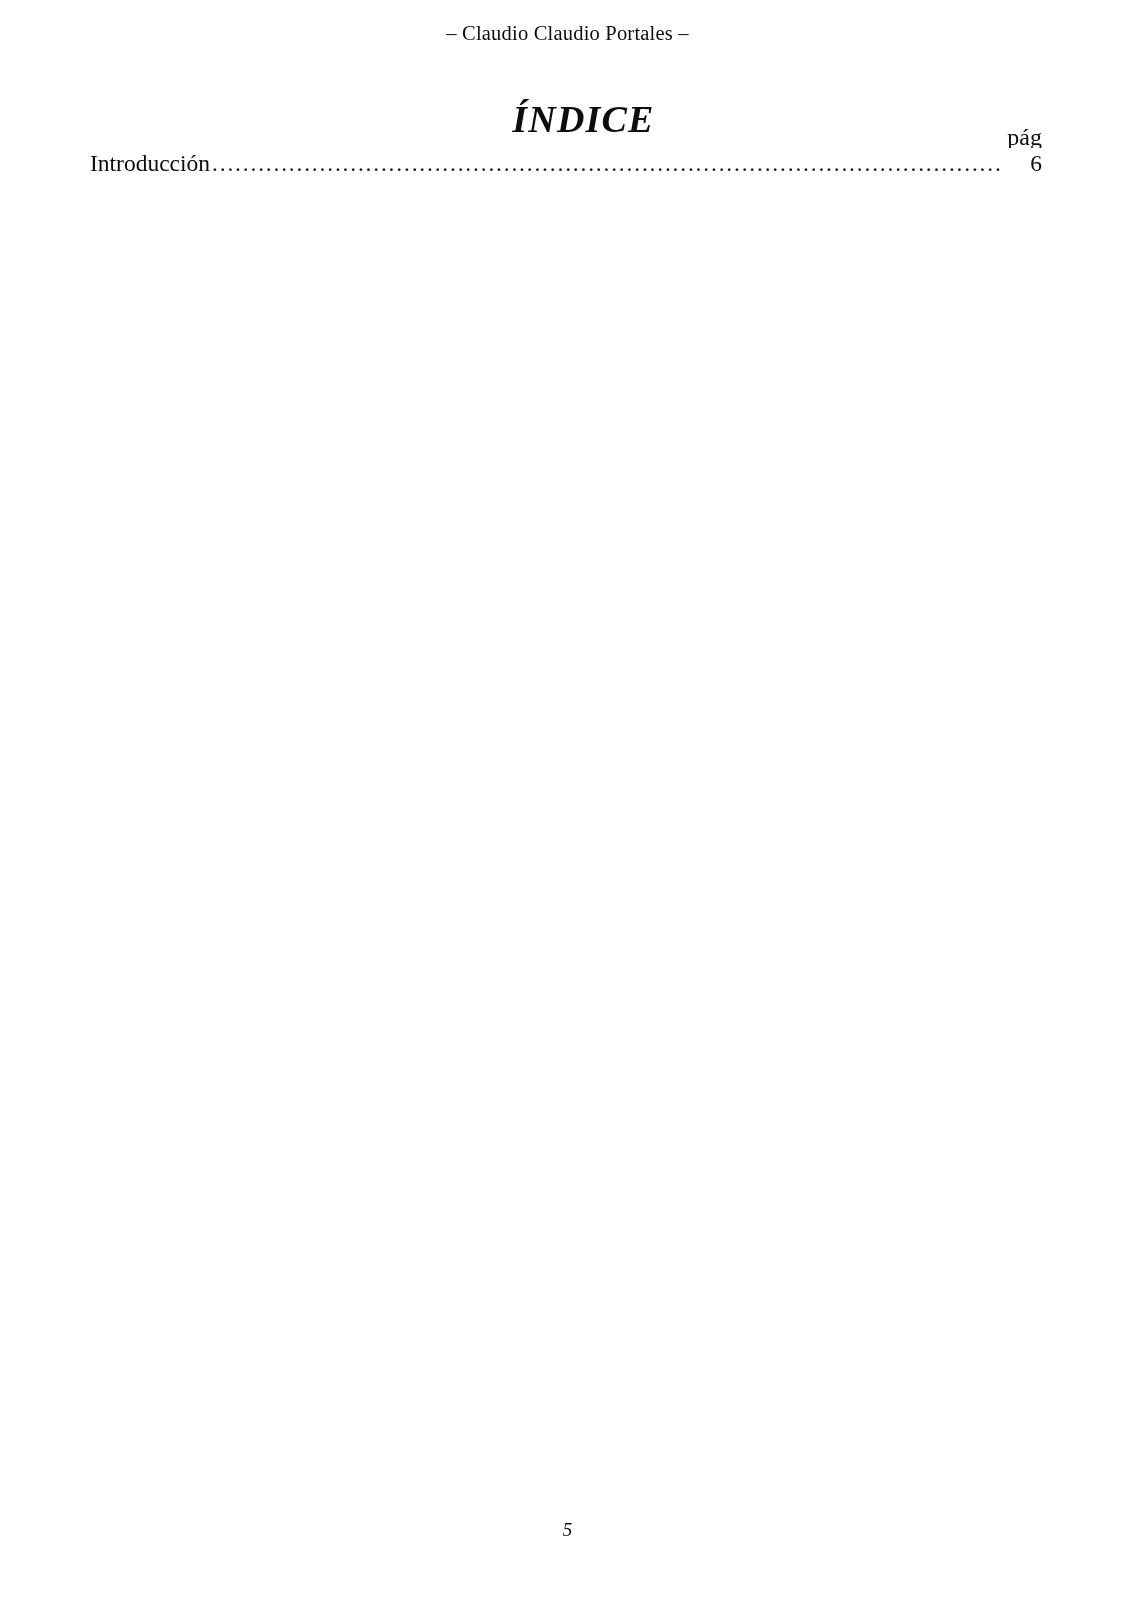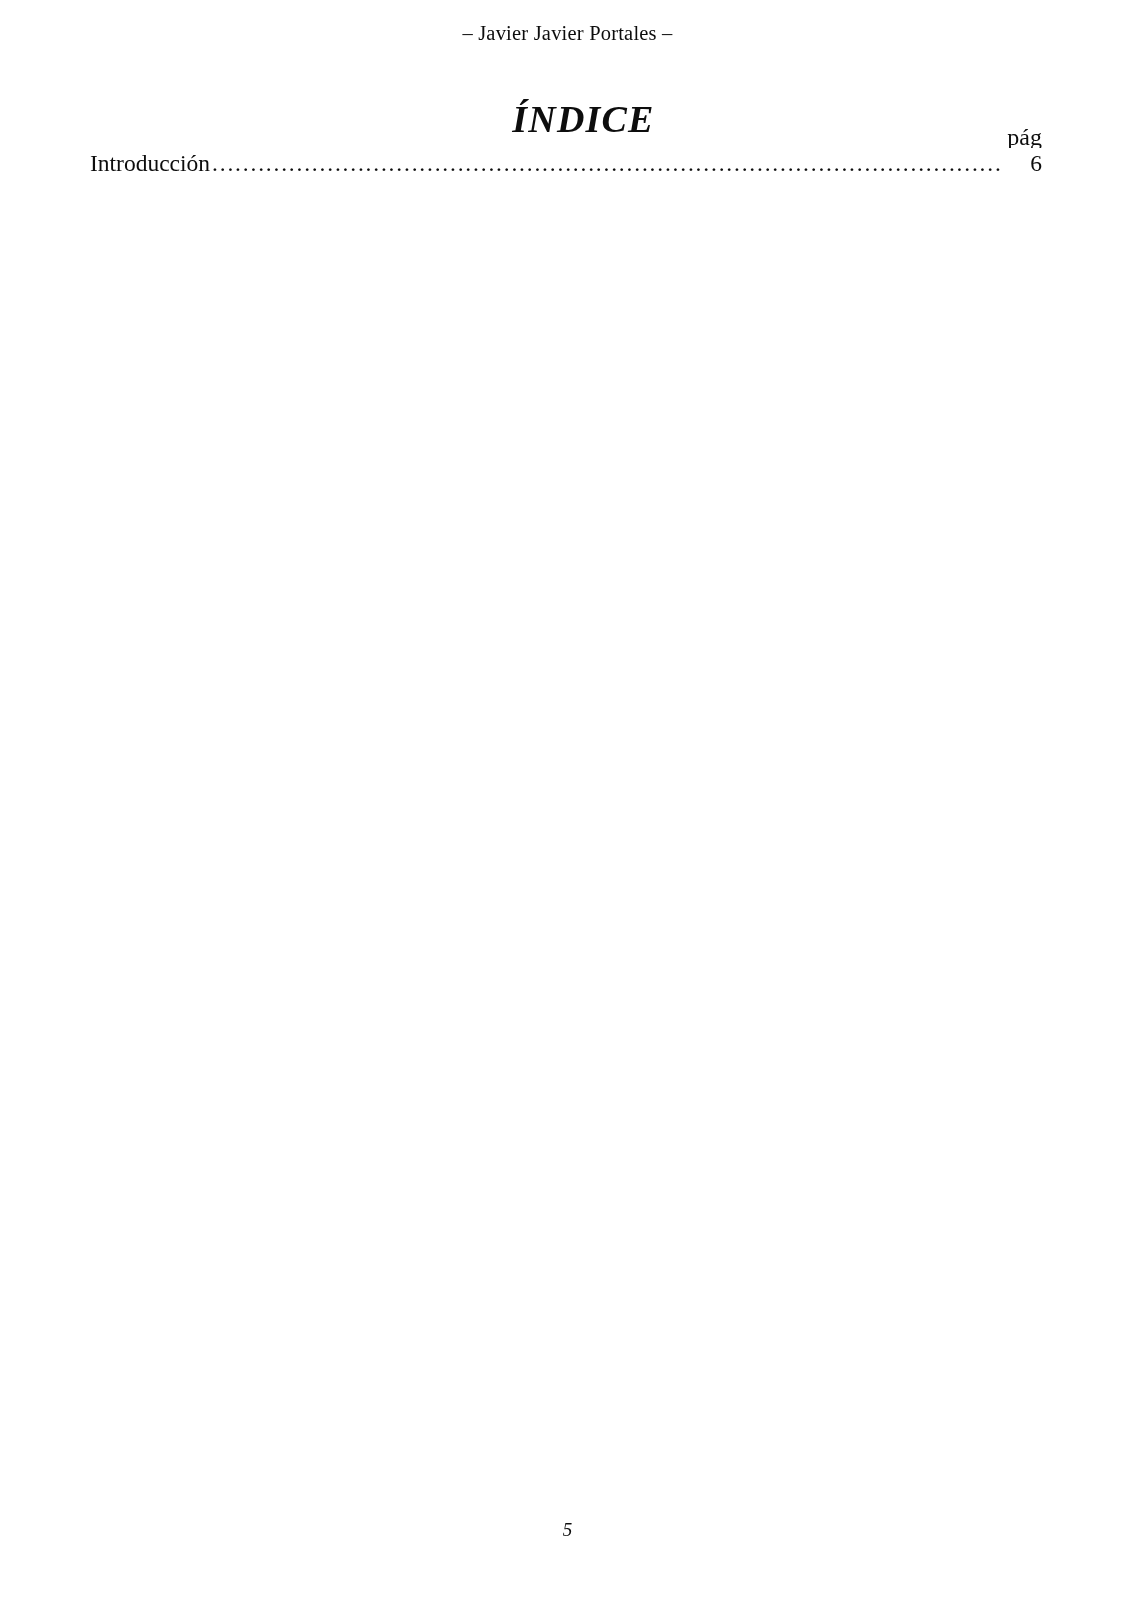--- a/index.html
+++ b/index.html
@@ -107,21 +107,21 @@
     text-align: center;
     font-size: 19px;
     font-style: italic;
   }
 </style>
 </head>
 <body>
 
 <div class="page">
 
-  <div class="running-head">– Javier Javier Portales –</div>
+  <div class="running-head">– Claudio Claudio Portales –</div>
 
   <h1 class="doc-title">ÍNDICE</h1>
 
   <div class="pag-label">pág</div>
 
   <div class="toc">
 
     <div>
       <div class="entry lvl1">
         <span class="label">Introducción</span>

